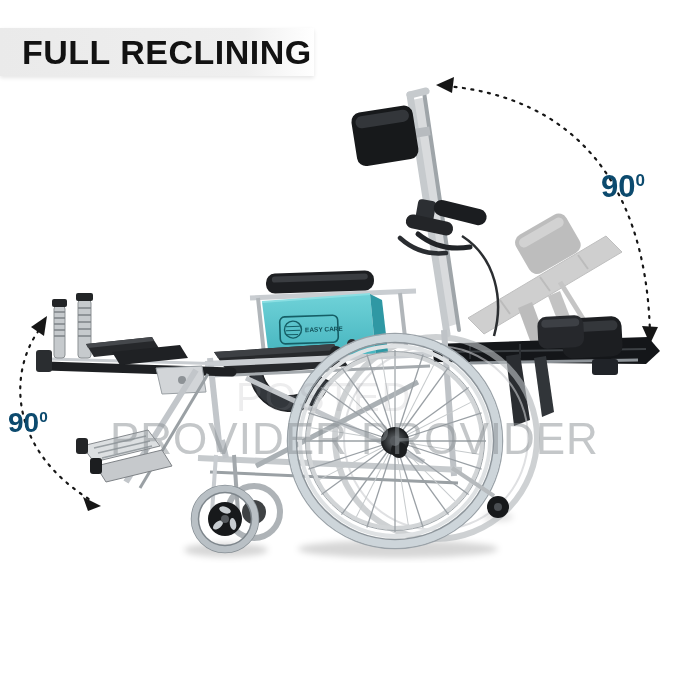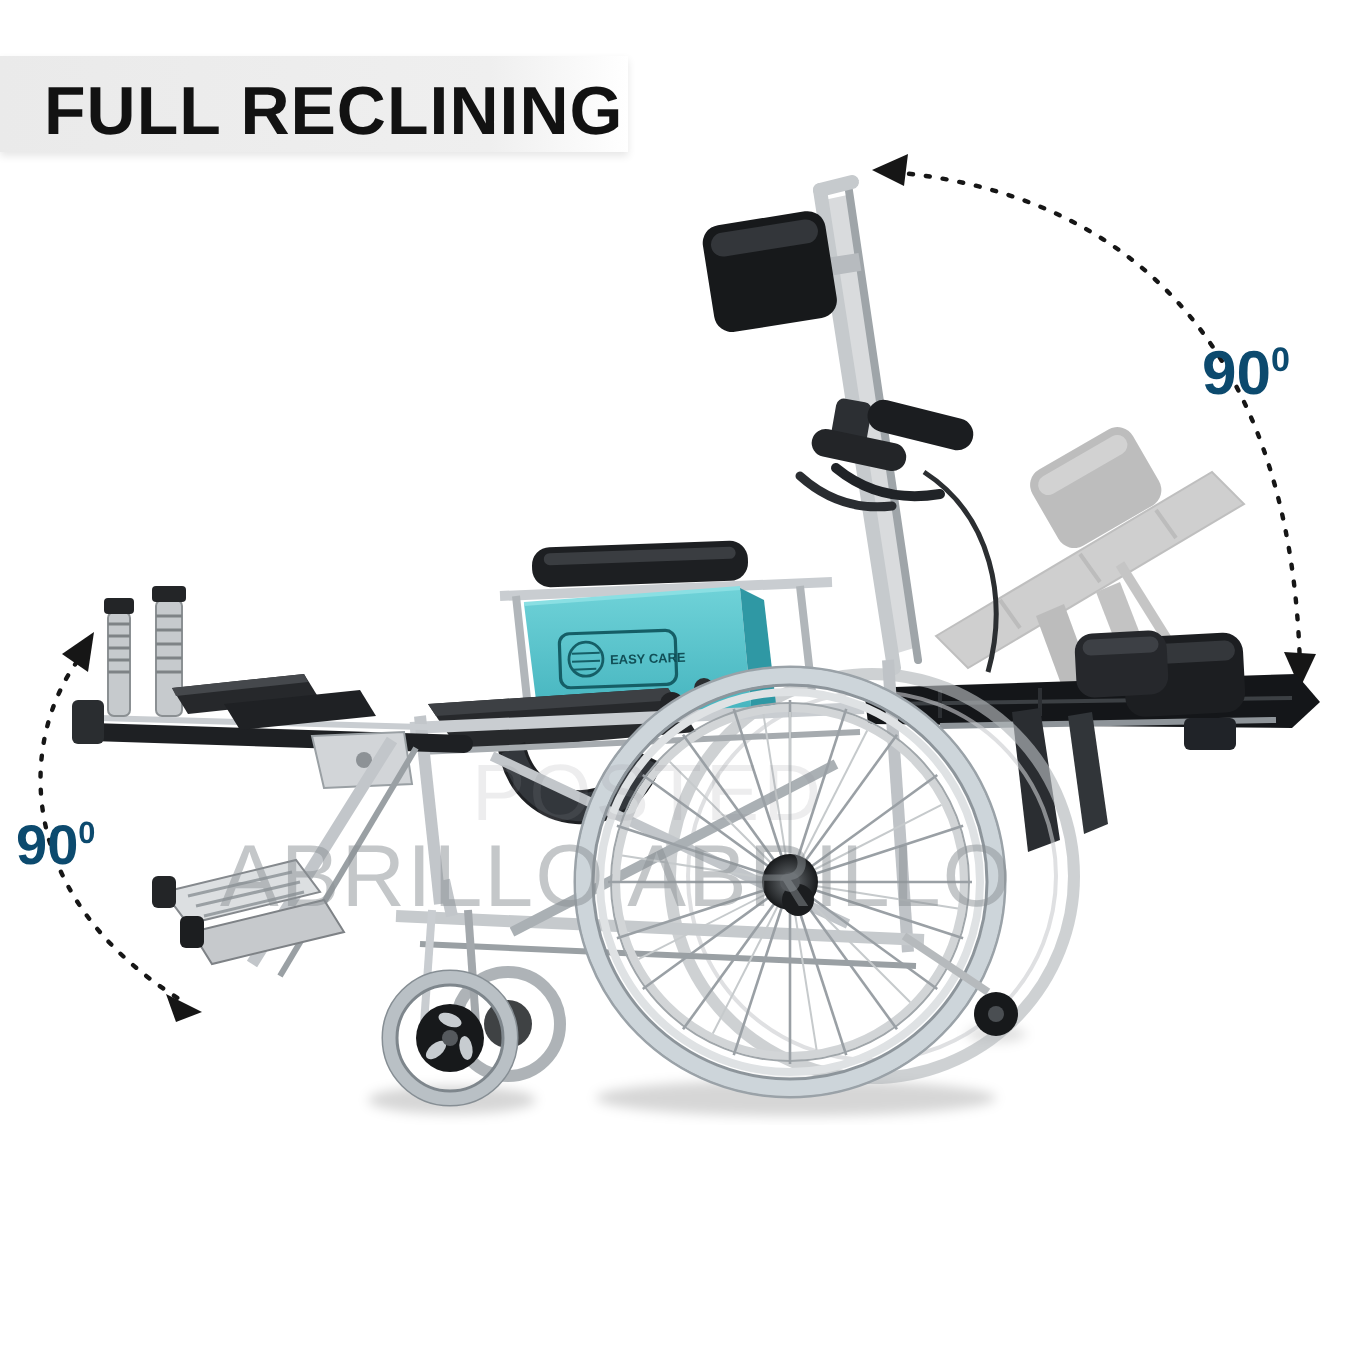--- a/index.html
+++ b/index.html
@@ -5,21 +5,21 @@
   html,body{margin:0;padding:0;background:#fff;}
   #canvas{
     position:relative;width:679px;height:679px;overflow:hidden;background:#ffffff;
     font-family:"Liberation Sans", sans-serif;
   }
   
   .banner{
     position:absolute;left:0;top:28px;width:314px;height:48px;
     background:linear-gradient(90deg,#eaeaea 0%,#efefef 78%,rgba(239,239,239,0) 100%);
     box-shadow:0 2px 4px rgba(0,0,0,.10);
-    display:flex;align-items:flex-end;
+    display:flex;align-items:center;
   }
   .banner-title{
     margin-left:22px;font-size:34px;font-weight:bold;color:#121212;
     letter-spacing:.5px;white-space:nowrap;
   }
   
   .angle{
     position:absolute;font-weight:bold;color:#0c4a6e;line-height:1;white-space:nowrap;
   }
   .angle sup{font-size:.55em;vertical-align:super;}
@@ -261,21 +261,21 @@
     </g>
 
     <g>
       <line x1="452" y1="468" x2="494" y2="496" stroke="#b6babd" stroke-width="4"></line>
       <circle cx="498" cy="507" r="11" fill="#17191b"></circle>
       <circle cx="498" cy="507" r="4" fill="#4a4e52"></circle>
     </g>
   </svg>
 
   <div class="wm-faint">POSTED</div>
-  <div class="wm">ABRILLO ABRILLO</div>
+  <div class="wm">PROVIDER PROVIDER</div>
 
   <div class="banner">
     <div class="banner-title">FULL RECLINING</div>
   </div>
 
   <div class="angle right">
     <span>90</span><sup>0</sup>
   </div>
   <div class="angle left">
     <span>90</span><sup>0</sup>

